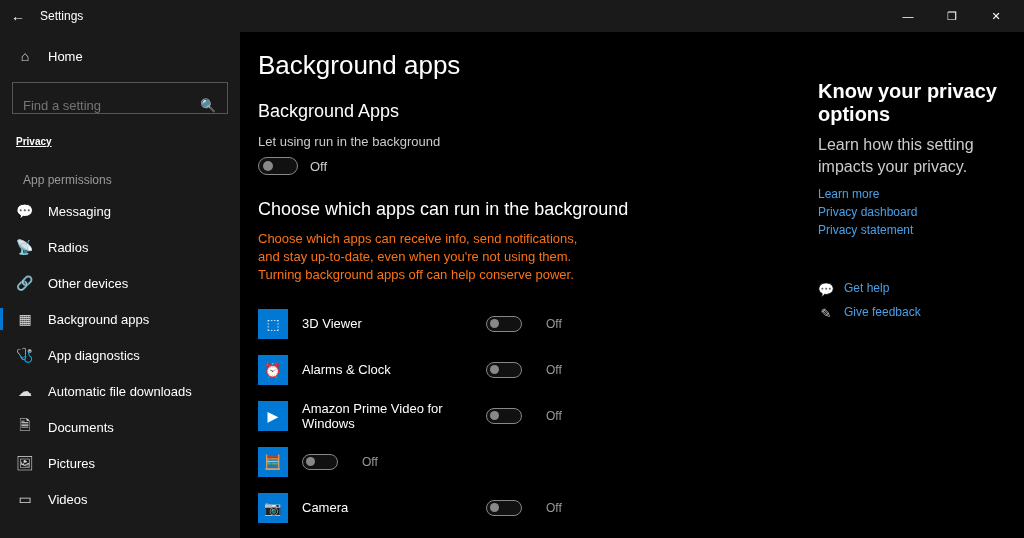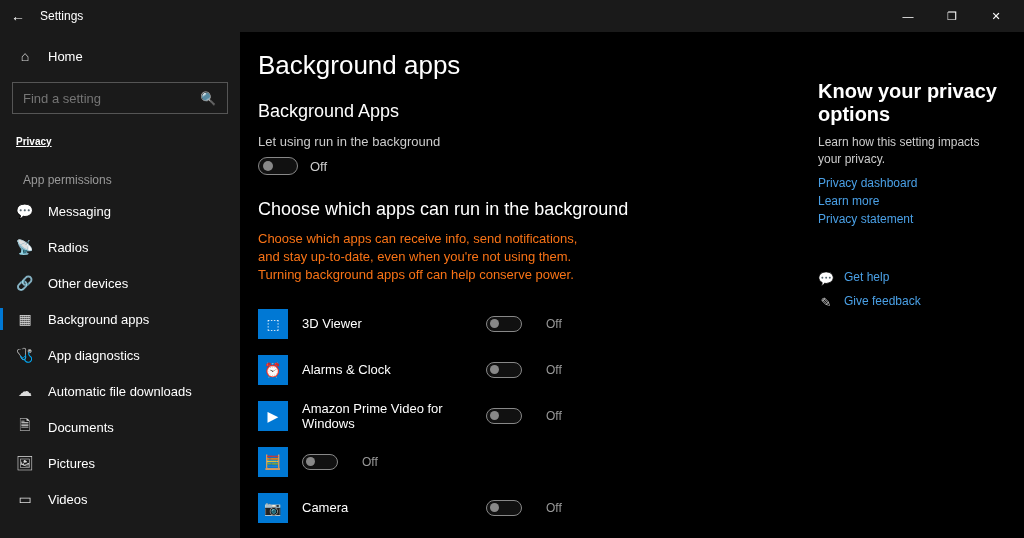--- a/index.html
+++ b/index.html
@@ -47,21 +47,21 @@
   position: absolute;
   left: 0; top: 7px; bottom: 7px;
   width: 3px;
   background: #0078d4;
 }
 .searchbox {
   margin: 8px 12px 12px 12px;
   height: 32px;
   border: 1px solid #555;
   display: flex;
-  align-items: center;
+  align-items: flex-end;
   padding: 0 10px;
   justify-content: space-between;
 }
 .searchbox input {
   background: none;
   border: none;
   color: #bbb;
   font-size: 13px;
   outline: none;
   width: 170px;
@@ -106,21 +106,21 @@
   width: 30px; height: 30px; background: #0078d4;
   display: flex; align-items: center; justify-content: center;
   font-size: 14px; color: #fff;
 }
 .appname { flex: 0 0 170px; font-size: 13px; }
 .approw .toggle { flex: 0 0 36px; height: 16px; }
 .approw .toggle .knob { width: 9px; height: 9px; top: 2.5px; left: 3px; }
 .approw .tlabel { font-size: 12px; color: #999; margin-left: 10px; }
 .rightcol { width: 200px; padding-top: 30px; padding-right: 18px; }
 .rhead { font-size: 20px; font-weight: 600; margin-bottom: 8px; }
-.rtext { font-size: 12px; color: #ccc; margin-bottom: 8px; line-height: 1.4; }
+.rtext { font-size: 16px; color: #ccc; margin-bottom: 8px; line-height: 1.4; }
 .rlink { font-size: 12px; color: #4aa0e6; margin-bottom: 4px; cursor: pointer; }
 .rlink-row { display: flex; align-items: center; gap: 10px; margin-bottom: 6px; }
 .rlink-row .ricon { width: 16px; font-size: 13px; color: #ccc; text-align: center; }
 </style>
 </head>
 <body>
 
 <div class="titlebar">
   <div class="back">←</div>
   <div class="title">Settings</div>
@@ -236,22 +236,22 @@
             <div class="tlabel">Off</div>
           </div>
           <div class="approw"></div>
         </div>
     </div>
 
     <div class="rightcol">
       <div class="rhead">Know your privacy options</div>
       <div class="rtext">Learn how this setting impacts your privacy.</div>
       <div id="rlinks">
+          <div class="rlink">Learn more</div>
           <div class="rlink">Privacy dashboard</div>
-          <div class="rlink">Learn more</div>
           <div class="rlink">Privacy statement</div>
         </div>
       <div style="height:40px"></div>
       <div id="rhelp">
           <div class="rlink-row">
             <span class="ricon">💬</span>
             <span class="rlink">Get help</span>
           </div>
           <div class="rlink-row">
             <span class="ricon">✎</span>

